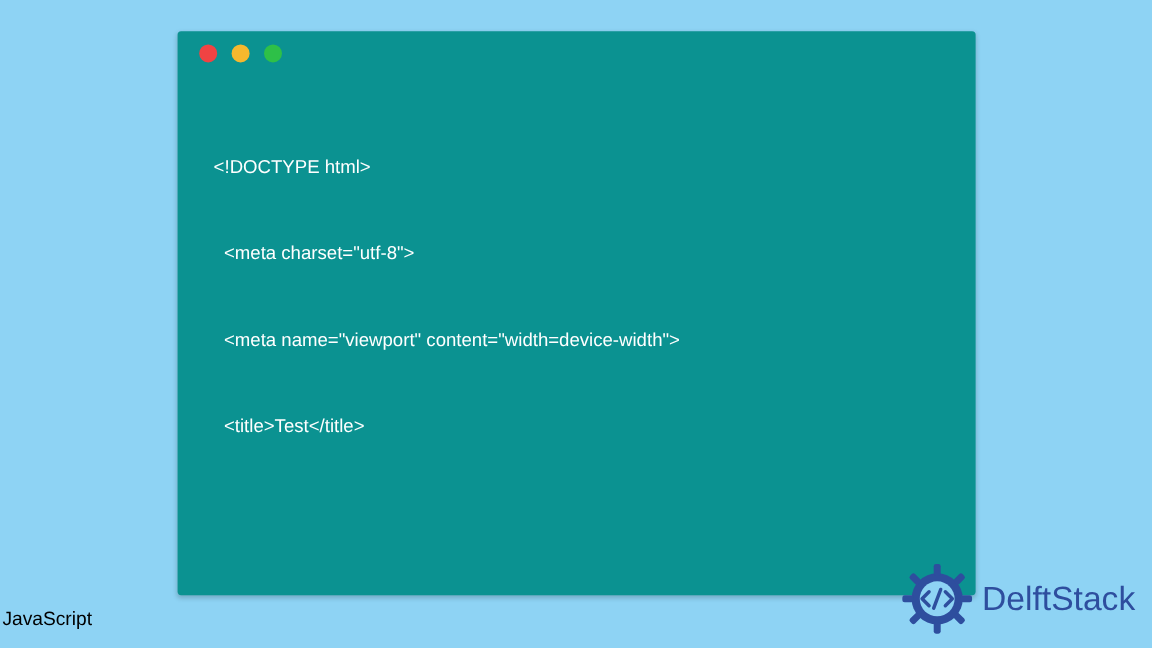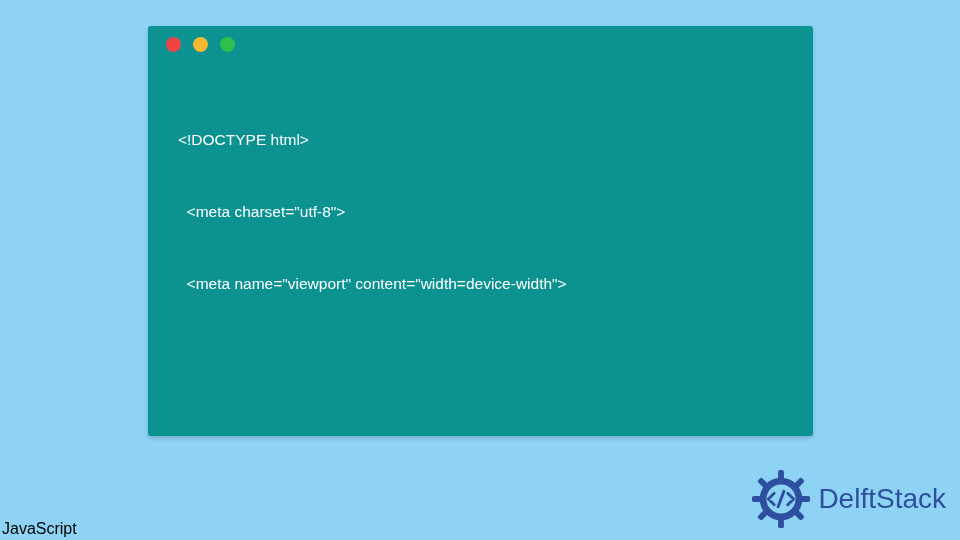--- a/index.html
+++ b/index.html
@@ -9,21 +9,21 @@
       background: #8ed3f4;
       position: relative;
       font-family: Arial, Helvetica, sans-serif;
       overflow: hidden;
     }
     .code-window {
       position: absolute;
       top: 26px;
       left: 148px;
       width: 665px;
-      height: 410px;
+      height: 470px;
       background: #0b9291;
       border-radius: 3px;
       box-shadow: 0 2px 4px rgba(0,0,0,0.2);
     }
     .title-bar {
       height: 36px;
       display: flex;
       align-items: center;
       padding-left: 18px;
       gap: 12px;
@@ -41,21 +41,21 @@
       color: #ffffff;
       font-size: 15.5px;
       line-height: 1.55;
       font-family: Arial, Helvetica, sans-serif;
       white-space: pre;
     }
     .code-body .line { display: block; }
     .js-badge {
       position: absolute;
       left: 2px;
-      bottom: 0;
+      bottom: 12px;
       text-align: center;
     }
     .js-badge .label {
       font-family: Arial, sans-serif;
       font-size: 16px;
       color: #000;
       font-weight: 400;
       margin-bottom: 2px;
     }
     .js-badge .shield {
@@ -93,20 +93,21 @@
 <div class="code-window">
   <div class="title-bar">
     <div class="dot red"></div>
     <div class="dot yellow"></div>
     <div class="dot green"></div>
   </div>
   <div class="code-body">
     <span class="line">&lt;!DOCTYPE html&gt;</span>
     <span class="line">  &lt;meta charset="utf-8"&gt;</span>
     <span class="line">  &lt;meta name="viewport" content="width=device-width"&gt;</span>
+    <span class="line">  &lt;title&gt;Test&lt;/title&gt;</span>
     
     
     
     
     
     
     
     
   </div>
 </div>

